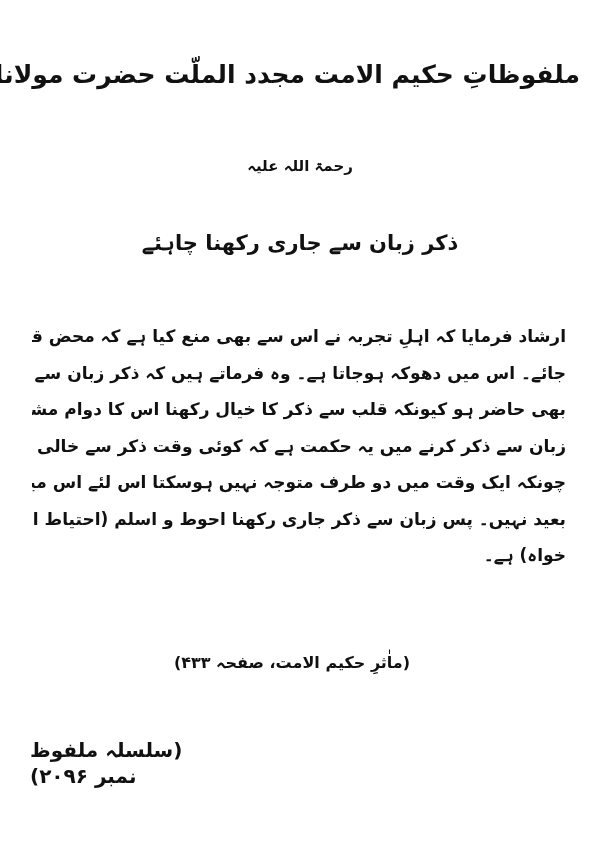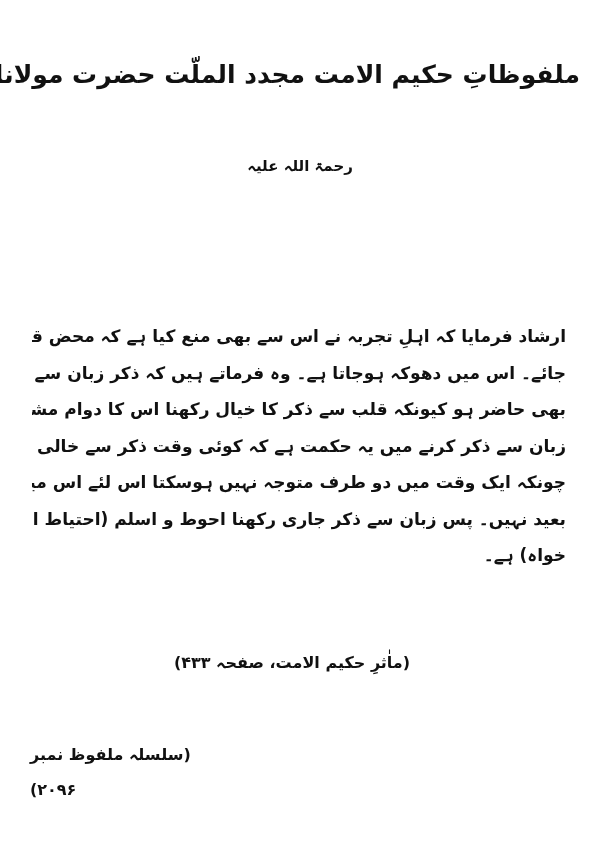--- a/index.html
+++ b/index.html
@@ -83,33 +83,34 @@
       font-size: 16px;
       font-weight: bold;
       line-height: 26px;
     }
     .series {
       position: absolute;
       left: 30px;
       top: 737px;
       width: 200px;
       text-align: left;
-      font-size: 16px;
+      font-size: 20px;
       font-weight: bold;
-      line-height: 35px;
+      line-height: 26px;
       direction: rtl;
     }
   </style>
 </head>
 <body>
 
 <div class="page">
   <div class="title">ملفوظاتِ حکیم الامت مجدد الملّت حضرت مولانا محمد اشرف علی تھانوی</div>
   <div class="title-2">رحمۃ اللہ علیہ</div>
 
+  <div class="heading">ذکر زبان سے جاری رکھنا چاہئے</div>
 
   <div class="body-text">
     <span class="line">ارشاد فرمایا کہ اہلِ تجربہ نے اس سے بھی منع کیا ہے کہ محض قلب سے ذکر کا خیال رکھا</span>
     <span class="line">جائے۔ اس میں دھوکہ ہوجاتا ہے۔ وہ فرماتے ہیں کہ ذکر زبان سے جاری رکھو خواہ قلب</span>
     <span class="line">بھی حاضر ہو کیونکہ قلب سے ذکر کا خیال رکھنا اس کا دوام مشکل ہے اور دیرپا بھی نہ ہوگا۔</span>
     <span class="line">زبان سے ذکر کرنے میں یہ حکمت ہے کہ کوئی وقت ذکر سے خالی نہ جائے گا اور قلب</span>
     <span class="line">چونکہ ایک وقت میں دو طرف متوجہ نہیں ہوسکتا اس لئے اس میں ذہول (بھول جانا) ہونا</span>
     <span class="line">بعید نہیں۔ پس زبان سے ذکر جاری رکھنا احوط و اسلم (احتیاط اور سلامتی سے زیادہ</span>
     <span class="line last">خواہ) ہے۔</span>
   </div>

